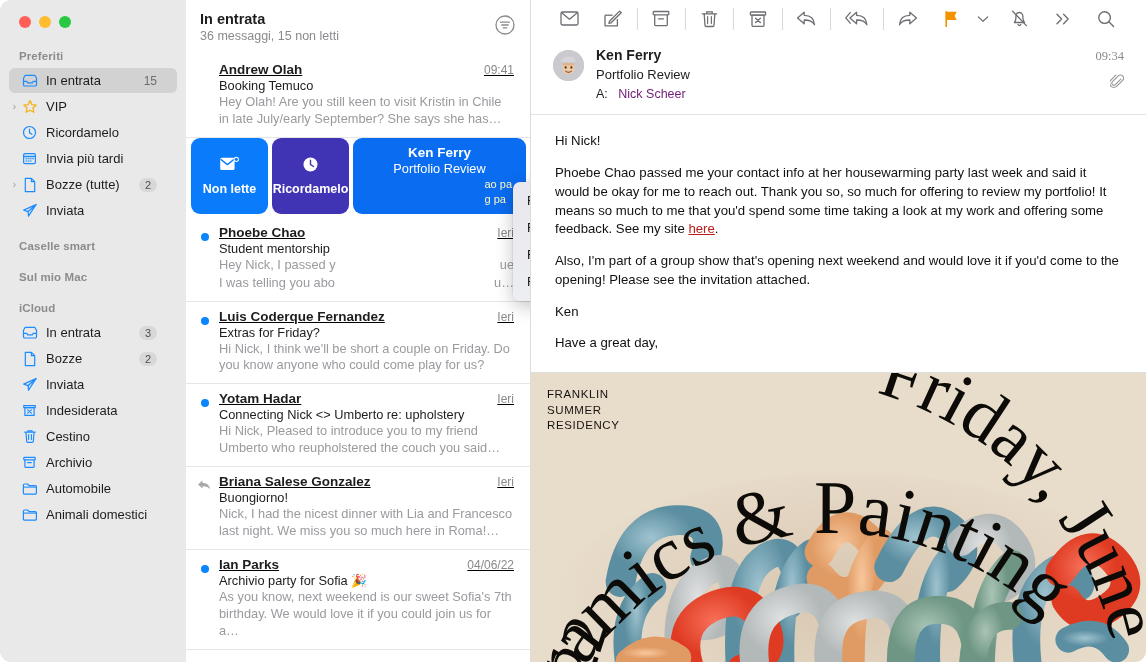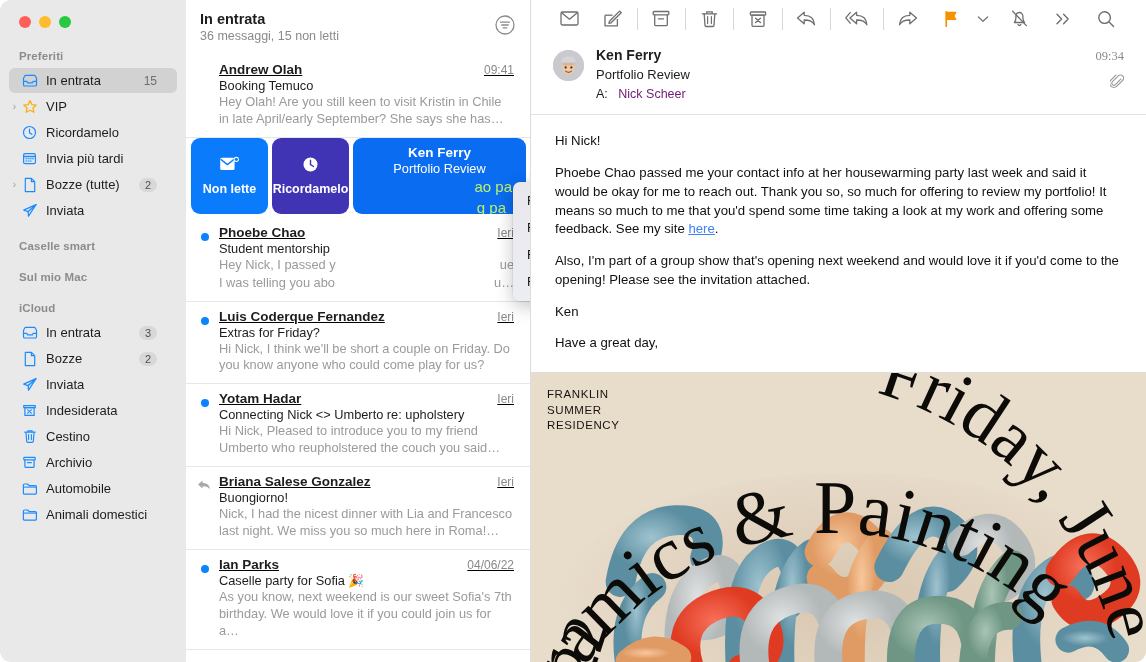--- a/index.html
+++ b/index.html
@@ -144,21 +144,21 @@
   .sel-card {
     position: absolute; left: 167px; top: 0;
     width: 173px; height: 76px;
     border-radius: 9px;
     background: #0a6cf1;
     padding: 7px 12px;
     overflow: hidden;
   }
   .sel-card .m-from { color: #fff; font-size: 13.5px; font-weight: bold; text-align: center; }
   .sel-card .m-subj { color: #fff; font-size: 12.8px; text-align: center; }
-  .sel-card .m-prev { color: #bef264; font-size: 15px; line-height:1.32; }
+  .sel-card .m-prev { color: #fef9c3; font-size: 11px; line-height:1.32; }
 
   
   .ctxmenu {
     position: absolute;
     left: 327px; top: 182px;
     width: 160px;
     border-radius: 7px;
     background: linear-gradient(135deg, #e9e6ee 0%, #eceef2 45%, #f2f3f5 100%);
     box-shadow: 0 5px 18px rgba(0,0,0,0.24), 0 0 0 0.5px rgba(0,0,0,0.10);
     padding: 6px 0;
@@ -226,21 +226,21 @@
   .mh-clip { margin-top: 10px; color: #9a9a9f; display:flex; justify-content:flex-end; }
 
   .mail-body {
     padding: 17px 22px 6px 24px;
     font-size: 13.2px;
     line-height: 1.42;
     color: #111;
     font-family: "Liberation Sans", sans-serif;
   }
   .mail-body p { margin-bottom: 13px; }
-  .mail-body a { color: #3b82f6; }
+  .mail-body a { color: #b91c1c; }
 
   
   .poster {
     flex: 1 1 auto;
     position: relative;
     background: #e8dccb;
     overflow: hidden;
     border-top: 1px solid #dedede;
     min-height: 290px;
   }
@@ -478,21 +478,21 @@
           </svg>
       </div>
     </div>
 
     <div class="mrow">
       <div class="m-top">
         <span class="m-from">Andrew Olah</span>
         <span class="m-date">09:41</span>
       </div>
       <div class="m-subj">Booking Temuco</div>
-      <div class="m-prev">Hey Olah! Are you still keen to visit Kristin in Chile in late April/early September? She says she has…</div>
+      <div class="m-prev">Hey Olah! Are you still keen to visit Kristin in Chile in late July/early September? She says she has…</div>
     </div>
 
     <div class="swipe-row">
       <div class="swipe-btn" id="swipe-unread">
         <span>
           <svg width="21" height="17" viewBox="0 0 21 17">
               <path d="M1.2 3.4a1.6 1.6 0 0 1 1.6-1.6h11.2a1.6 1.6 0 0 1 1.6 1.6v9a1.6 1.6 0 0 1-1.6 1.6H2.8a1.6 1.6 0 0 1-1.6-1.6z" fill="#fff"></path>
               <path d="M1.7 3.2 8.4 8.6l6.7-5.4" fill="none" stroke="#0a7bfb" stroke-width="1.4" stroke-linejoin="round"></path>
               <circle cx="17.3" cy="3.3" r="2.6" fill="#fff"></circle>
               <circle cx="17.3" cy="3.3" r="1.6" fill="#0a7bfb"></circle>
@@ -567,21 +567,21 @@
       <div class="m-subj">Buongiorno!</div>
       <div class="m-prev">Nick, I had the nicest dinner with Lia and Francesco last night. We miss you so much here in Roma!…</div>
     </div>
 
     <div class="mrow">
       <div class="dot"></div>
       <div class="m-top">
         <span class="m-from">Ian Parks</span>
         <span class="m-date">04/06/22</span>
       </div>
-      <div class="m-subj">Caselle party for Sofia 🎉</div>
+      <div class="m-subj">Archivio party for Sofia 🎉</div>
       <div class="m-prev">As you know, next weekend is our sweet Sofia's 7th birthday. We would love it if you could join us for a…</div>
     </div>
 
     <div class="ctxmenu">
       <div class="ctx-item">Ricordamelo tra un'ora</div>
       <div class="ctx-item">Ricordamelo stasera</div>
       <div class="ctx-item">Ricordamelo domani</div>
       <div class="ctx-item">Ricordamelo più tardi...</div>
     </div>
   </div>

